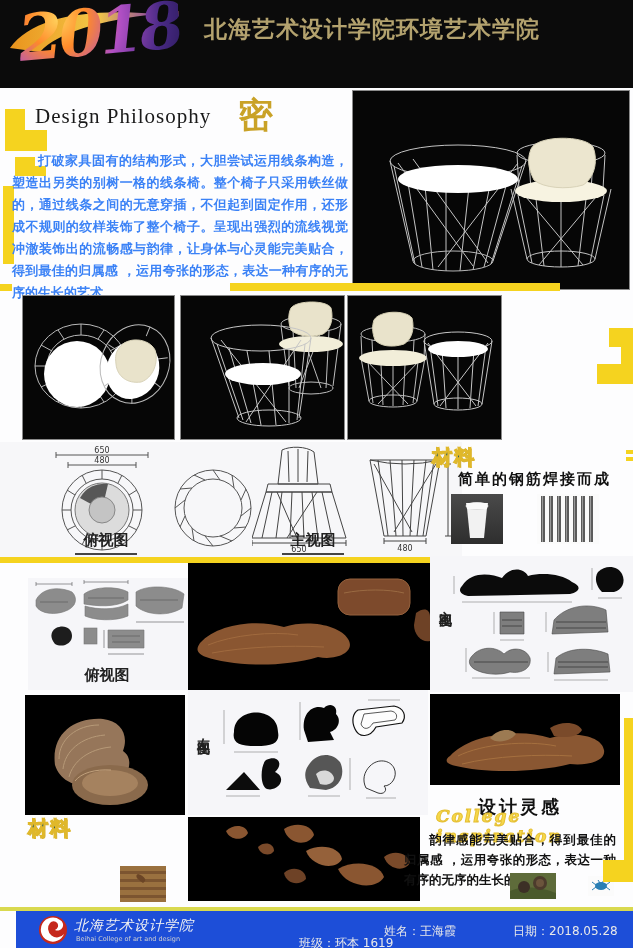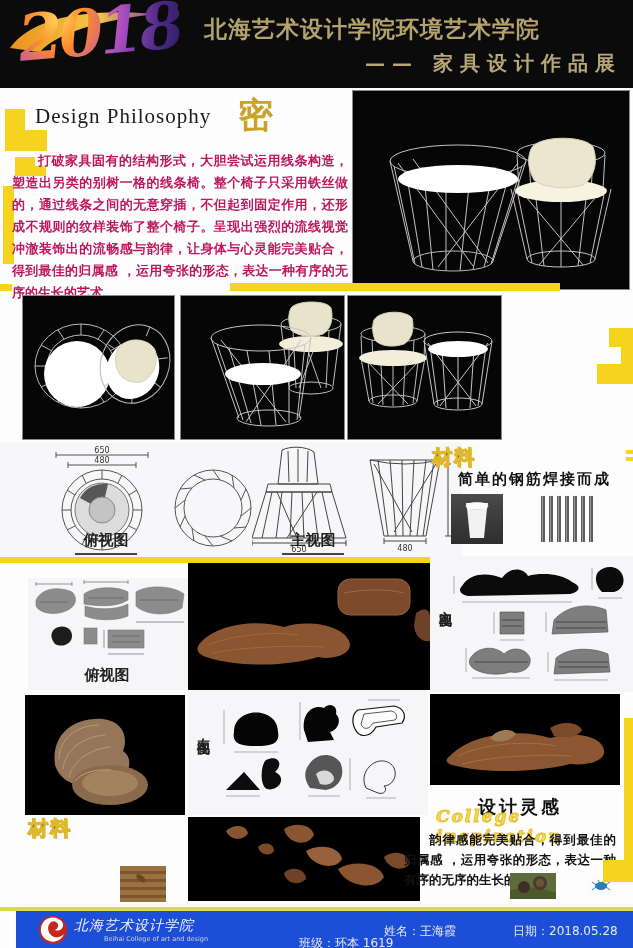--- a/index.html
+++ b/index.html
@@ -13,21 +13,21 @@
             background:radial-gradient(circle at 25% 30%,#ffcf5a 0%,#ff8a2a 22%,#b04fc4 48%,#4a2a86 78%,#2c1b5e 100%);
             -webkit-background-clip:text;background-clip:text;color:transparent;}
   .swoosh{left:6px;top:4px;}
   .h-title{left:204px;top:14px;width:420px;color:#b3a26e;font-size:23px;font-weight:bold;letter-spacing:1px;}
   .h-sub{left:0px;top:50px;width:622px;text-align:right;color:#b8a878;font-size:20px;font-weight:bold;letter-spacing:7px;}
   
   .yel{background:#f5d31f;}
   
   .dp-head{left:35px;top:104px;font-family:"Liberation Serif",serif;font-size:21px;color:#1a1a1a;letter-spacing:1px;}
   .seal{left:238px;top:92px;font-size:35px;font-weight:bold;color:#c9a227;}
-  .dp-body{left:12px;top:150px;width:336px;font-size:13px;font-weight:600;color:#be185d;
+  .dp-body{left:12px;top:150px;width:336px;font-size:13px;font-weight:600;color:#3b82f6;
            line-height:22px;text-align:justify;text-indent:2em;}
   
   .frame{background:#060606;border:1px solid #8a8a8a;}
   
   .view-label{font-size:15px;font-weight:bold;color:#222;border-bottom:2px solid #444;padding-bottom:3px;text-align:center;}
   .vlabel{font-size:13px;font-weight:bold;color:#222;writing-mode:vertical-rl;text-orientation:upright;letter-spacing:2px;}
   
   .bubble{font-size:20px;font-weight:bold;color:#0c4a6e;-webkit-text-stroke:1px #e0b82a;
           text-shadow:0 0 1px #fff,1px 1px 0 #d8ae22;letter-spacing:2px;}
   .mat-desc{font-size:15px;font-weight:bold;color:#111;letter-spacing:2px;}
@@ -56,21 +56,20 @@
           <linearGradient id="sw" x1="0" y1="0" x2="1" y2="0">
         <stop offset="0" stop-color="#f59a1e"></stop>
             <stop offset="0.6" stop-color="#ffd24a"></stop>
             <stop offset="1" stop-color="#8e44ad"></stop>
       </linearGradient>
         </defs>
       <path d="M4,44 C26,14 78,4 150,10 C96,16 52,28 34,48 Z" fill="url(#sw)" opacity="0.95"></path>
     </svg>
     <div class="abs logo2018">2018</div>
     <div class="abs h-title">北海艺术设计学院环境艺术学院</div>
-    <div class="abs h-sub">—— 家具设计作品展</div>
   </div>
 
   <div class="abs yel" style="left:5px;top:109px;width:20px;height:42px;"></div>
   <div class="abs yel" style="left:25px;top:130px;width:22px;height:21px;"></div>
   <div class="abs yel" style="left:15px;top:157px;width:20px;height:19px;"></div>
   <div class="abs yel" style="left:35px;top:166px;width:11px;height:10px;"></div>
   <div class="abs yel" style="left:3px;top:186px;width:11px;height:78px;"></div>
 
   <div class="abs dp-head">Design Philosophy</div>
   <div class="abs seal">密</div>
@@ -373,19 +372,19 @@
   <div class="abs yel" style="left:624px;top:718px;width:9px;height:164px;"></div>
   <div class="abs yel" style="left:603px;top:860px;width:30px;height:22px;"></div>
 
   <div class="abs footline"></div>
   <div class="abs footer">
     <svg class="abs" style="left:22px;top:4px;" width="30" height="30" viewBox="-15 -15 30 30">
       <circle r="14" fill="#c5281c"></circle>
       <path d="M7,-10 A12,12 0 1 0 11,4 A8,8 0 1 1 -3,-7 A4.5,4.5 0 1 1 2,0 A2.5,2.5 0 1 0 7,-10 Z" fill="#ffffff"></path>
     </svg>
     <div class="abs f-cn" style="left:58px;top:6px;">北海艺术设计学院</div>
-    <div class="abs f-en" style="left:60px;top:24px;margin-left:28px;">Beihai College of art and design</div>
+    <div class="abs f-en" style="left:60px;top:24px;">Beihai College of art and design</div>
     <div class="abs f-item" style="left:283px;margin-top:12px;"><span>班级：</span><span>环本 1619</span></div>
     <div class="abs f-item" style="left:368px;"><span>姓名：</span><span>王海霞</span></div>
     <div class="abs f-item" style="left:497px;"><span>日期：</span><span>2018.05.28</span></div>
   </div>
 
 </div>
 
 </body></html>

